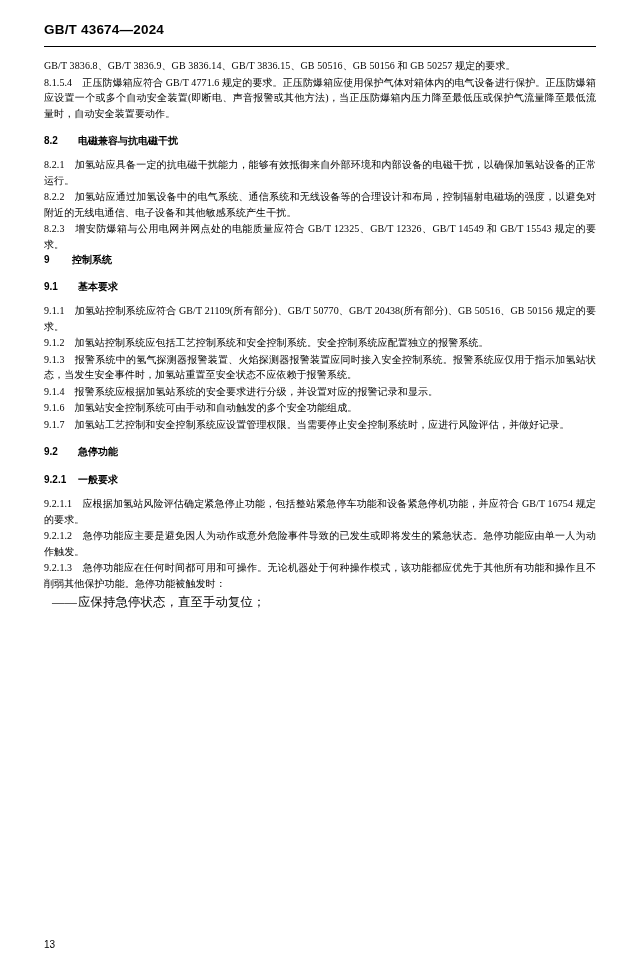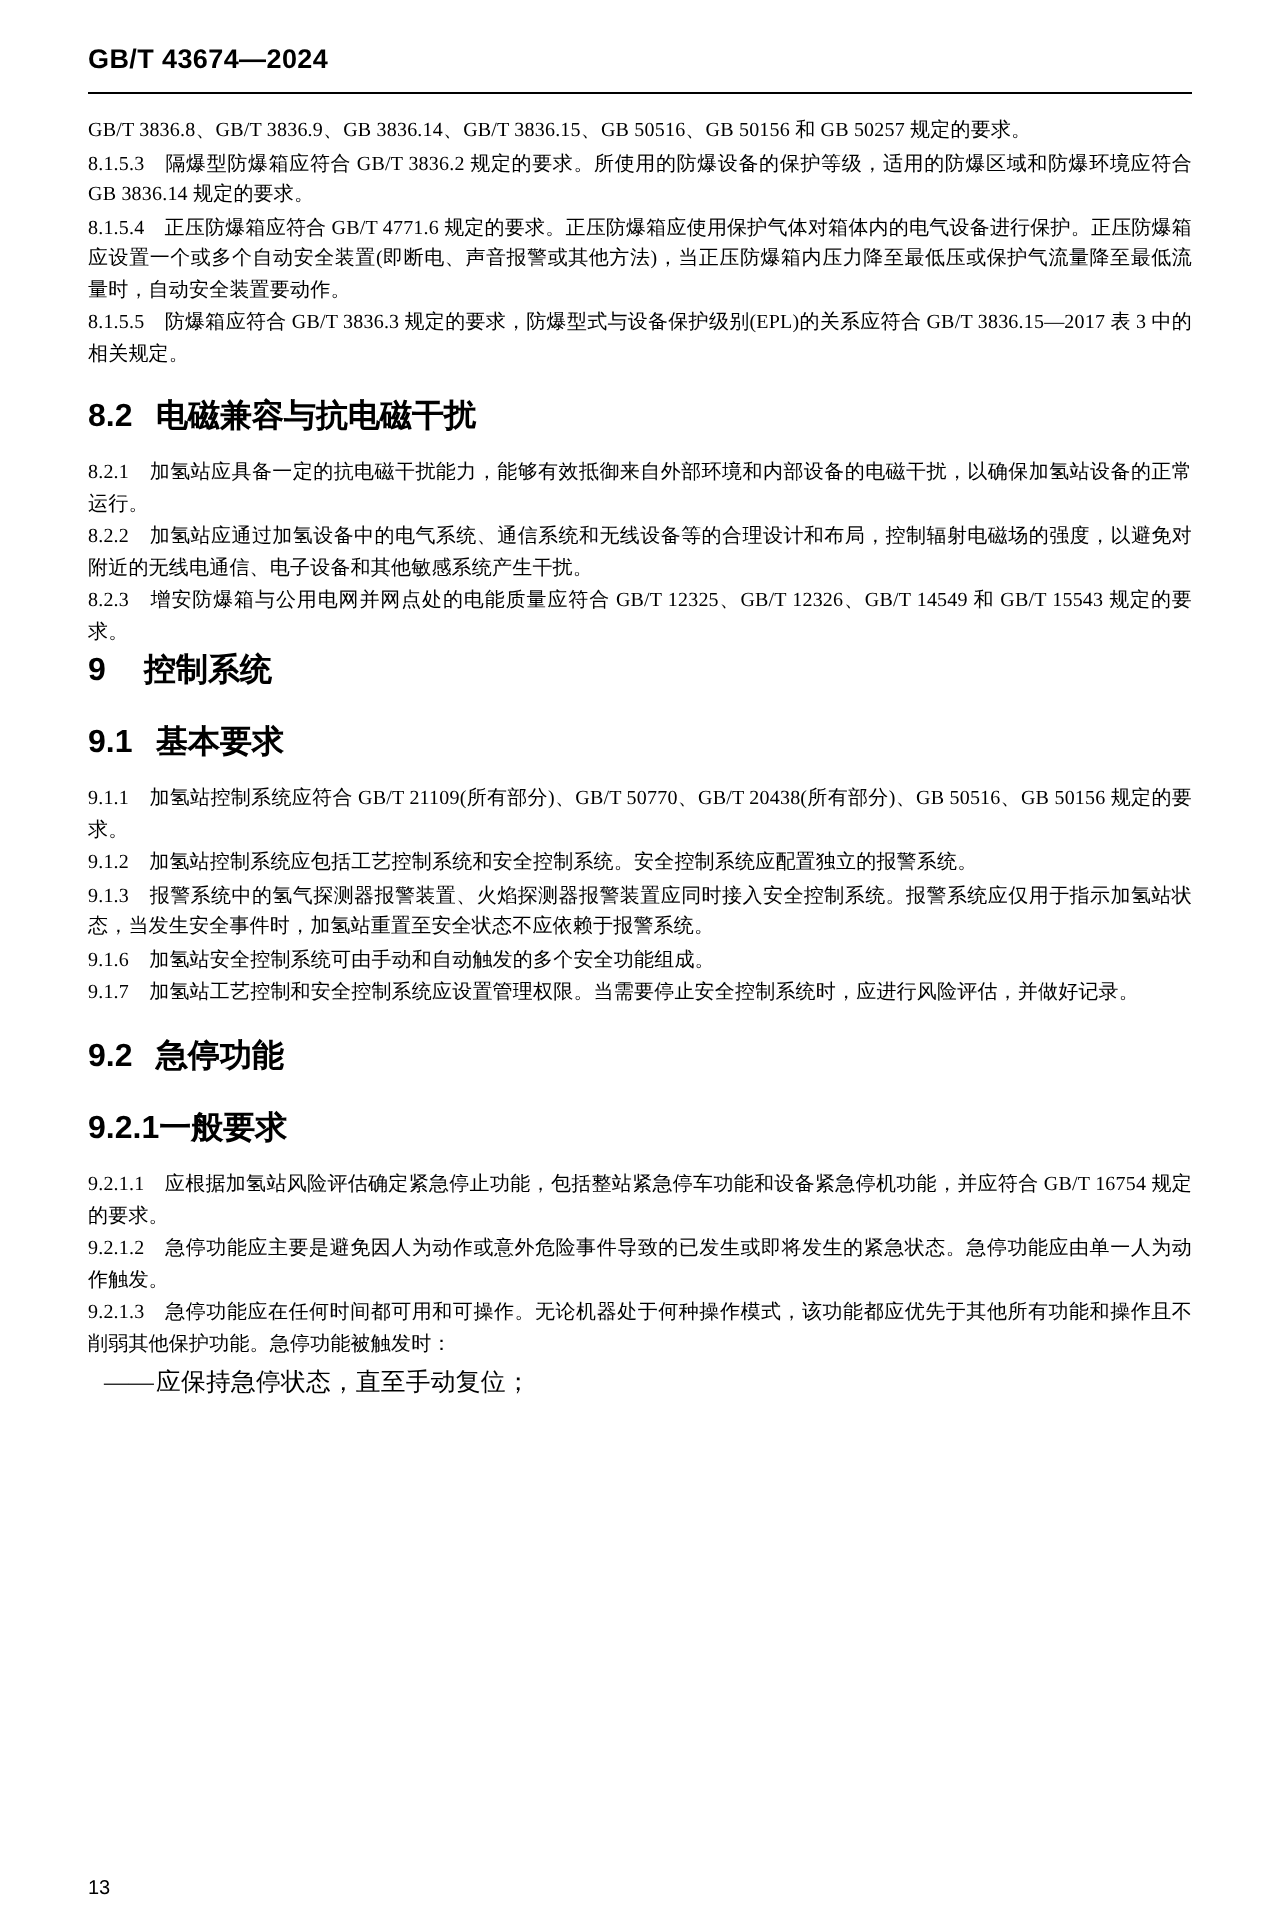--- a/index.html
+++ b/index.html
@@ -40,21 +40,21 @@
     margin: 0 0 1px 0;
     font-size: 10px;
     line-height: 1.55;
     text-align: justify;
     text-justify: inter-ideograph;
     letter-spacing: 0.1px;
   }
   .sec-h {
     font-family: "Liberation Sans", sans-serif;
     font-weight: bold;
-    font-size: 16px;
+    font-size: 10px;
     margin: 13px 0 9px 0;
     line-height: 1.4;
   }
   .sec-h .num {
     display: inline-block;
     min-width: 34px;
   }
   .sec-h.lvl1 .num {
     min-width: 28px;
   }
@@ -81,41 +81,40 @@
 </style>
 </head>
 <body>
 
 <div class="page">
 
   <div class="header">GB/T 43674—2024</div>
   <div class="rule"></div>
 
   <p class="clause">GB/T 3836.8、GB/T 3836.9、GB 3836.14、GB/T 3836.15、GB 50516、GB 50156 和 GB 50257 规定的要求。</p>
-  <p class="clause">8.1.5.3　隔爆型防爆箱应符合 GB/T 3836.2 规定的要求。所使用的防爆设备的保护等级，适用的防爆区域和防爆环境应符合 GB 3836.14 规定的要求。</p>
   <p class="clause">8.1.5.4　正压防爆箱应符合 GB/T 4771.6 规定的要求。正压防爆箱应使用保护气体对箱体内的电气设备进行保护。正压防爆箱应设置一个或多个自动安全装置(即断电、声音报警或其他方法)，当正压防爆箱内压力降至最低压或保护气流量降至最低流量时，自动安全装置要动作。</p>
-  <p class="clause">8.1.5.5　防爆箱应符合 GB/T 3836.3 规定的要求，防爆型式与设备保护级别(EPL)的关系应符合 GB/T 3836.15—2017 表 3 中的相关规定。</p>
 
   <div class="sec-h">
     <span class="num">8.2</span><span>电磁兼容与抗电磁干扰</span>
   </div>
   <p class="clause">8.2.1　加氢站应具备一定的抗电磁干扰能力，能够有效抵御来自外部环境和内部设备的电磁干扰，以确保加氢站设备的正常运行。</p>
   <p class="clause">8.2.2　加氢站应通过加氢设备中的电气系统、通信系统和无线设备等的合理设计和布局，控制辐射电磁场的强度，以避免对附近的无线电通信、电子设备和其他敏感系统产生干扰。</p>
   <p class="clause">8.2.3　增安防爆箱与公用电网并网点处的电能质量应符合 GB/T 12325、GB/T 12326、GB/T 14549 和 GB/T 15543 规定的要求。</p>
 
   <div class="sec-h lvl1" style="margin-top:0;">
     <span class="num">9</span><span>控制系统</span>
   </div>
 
   <div class="sec-h">
     <span class="num">9.1</span><span>基本要求</span>
   </div>
   <p class="clause">9.1.1　加氢站控制系统应符合 GB/T 21109(所有部分)、GB/T 50770、GB/T 20438(所有部分)、GB 50516、GB 50156 规定的要求。</p>
   <p class="clause">9.1.2　加氢站控制系统应包括工艺控制系统和安全控制系统。安全控制系统应配置独立的报警系统。</p>
   <p class="clause">9.1.3　报警系统中的氢气探测器报警装置、火焰探测器报警装置应同时接入安全控制系统。报警系统应仅用于指示加氢站状态，当发生安全事件时，加氢站重置至安全状态不应依赖于报警系统。</p>
+  <p class="clause">9.1.4　报警系统应根据加氢站系统的安全要求进行分级，并设置对应的报警记录和显示。</p>
   <p class="clause">9.1.6　加氢站安全控制系统可由手动和自动触发的多个安全功能组成。</p>
   <p class="clause">9.1.7　加氢站工艺控制和安全控制系统应设置管理权限。当需要停止安全控制系统时，应进行风险评估，并做好记录。</p>
 
   <div class="sec-h">
     <span class="num">9.2</span><span>急停功能</span>
   </div>
 
   <div class="sec-h" style="margin-top:14px;">
     <span class="num">9.2.1</span><span>一般要求</span>
   </div>

